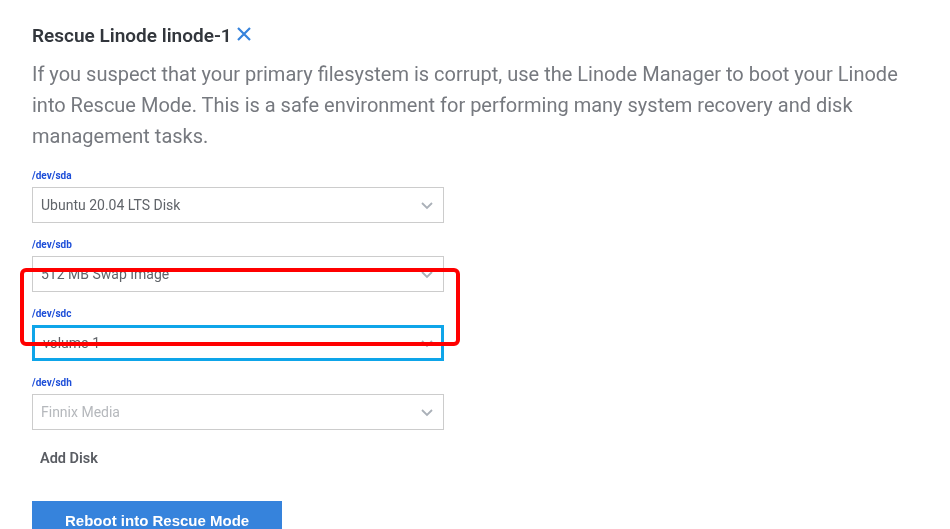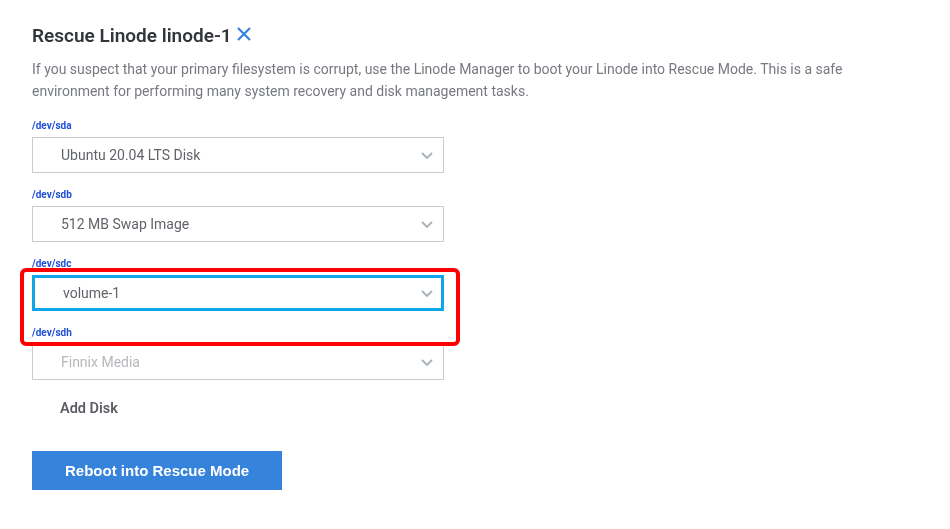--- a/index.html
+++ b/index.html
@@ -31,21 +31,21 @@
       color: #32363c;
     }
     .close-btn {
       cursor: pointer;
       color: #3683dc;
       font-size: 22px;
       line-height: 1;
       padding: 0 4px;
     }
     .description {
-      font-size: 14px;
+      font-size: 20px;
       color: #76797f;
       line-height: 1.55;
       margin-bottom: 18px;
     }
     .device-group {
       margin-bottom: 16px;
     }
     .device-label {
       font-size: 10px;
       font-weight: 700;
@@ -53,21 +53,21 @@
       margin-bottom: 6px;
       display: block;
     }
     .select-wrap {
       position: relative;
       width: 412px;
     }
     .select {
       width: 100%;
       height: 36px;
-      padding: 0 34px 0 28px;
+      padding: 0 34px 0 8px;
       font-size: 14px;
       color: #606469;
       background: #ffffff;
       border: 1px solid #ccc;
       display: flex;
       align-items: center;
       cursor: pointer;
     }
     .select.active {
       border: 3px solid #0ea5e9;
@@ -99,21 +99,21 @@
       pointer-events: none;
       left: 20px;
       top: 268px;
       width: 440px;
       height: 78px;
     }
     .add-disk {
       font-size: 14.5px;
       font-weight: 600;
       color: #5a5d63;
-      margin-left: 28px;
+      margin-left: 8px;
       margin-top: 4px;
       cursor: pointer;
       display: inline-block;
     }
     .action-row {
       margin-top: 34px;
     }
     .primary-btn {
       background: #3683dc;
       color: #ffffff;

